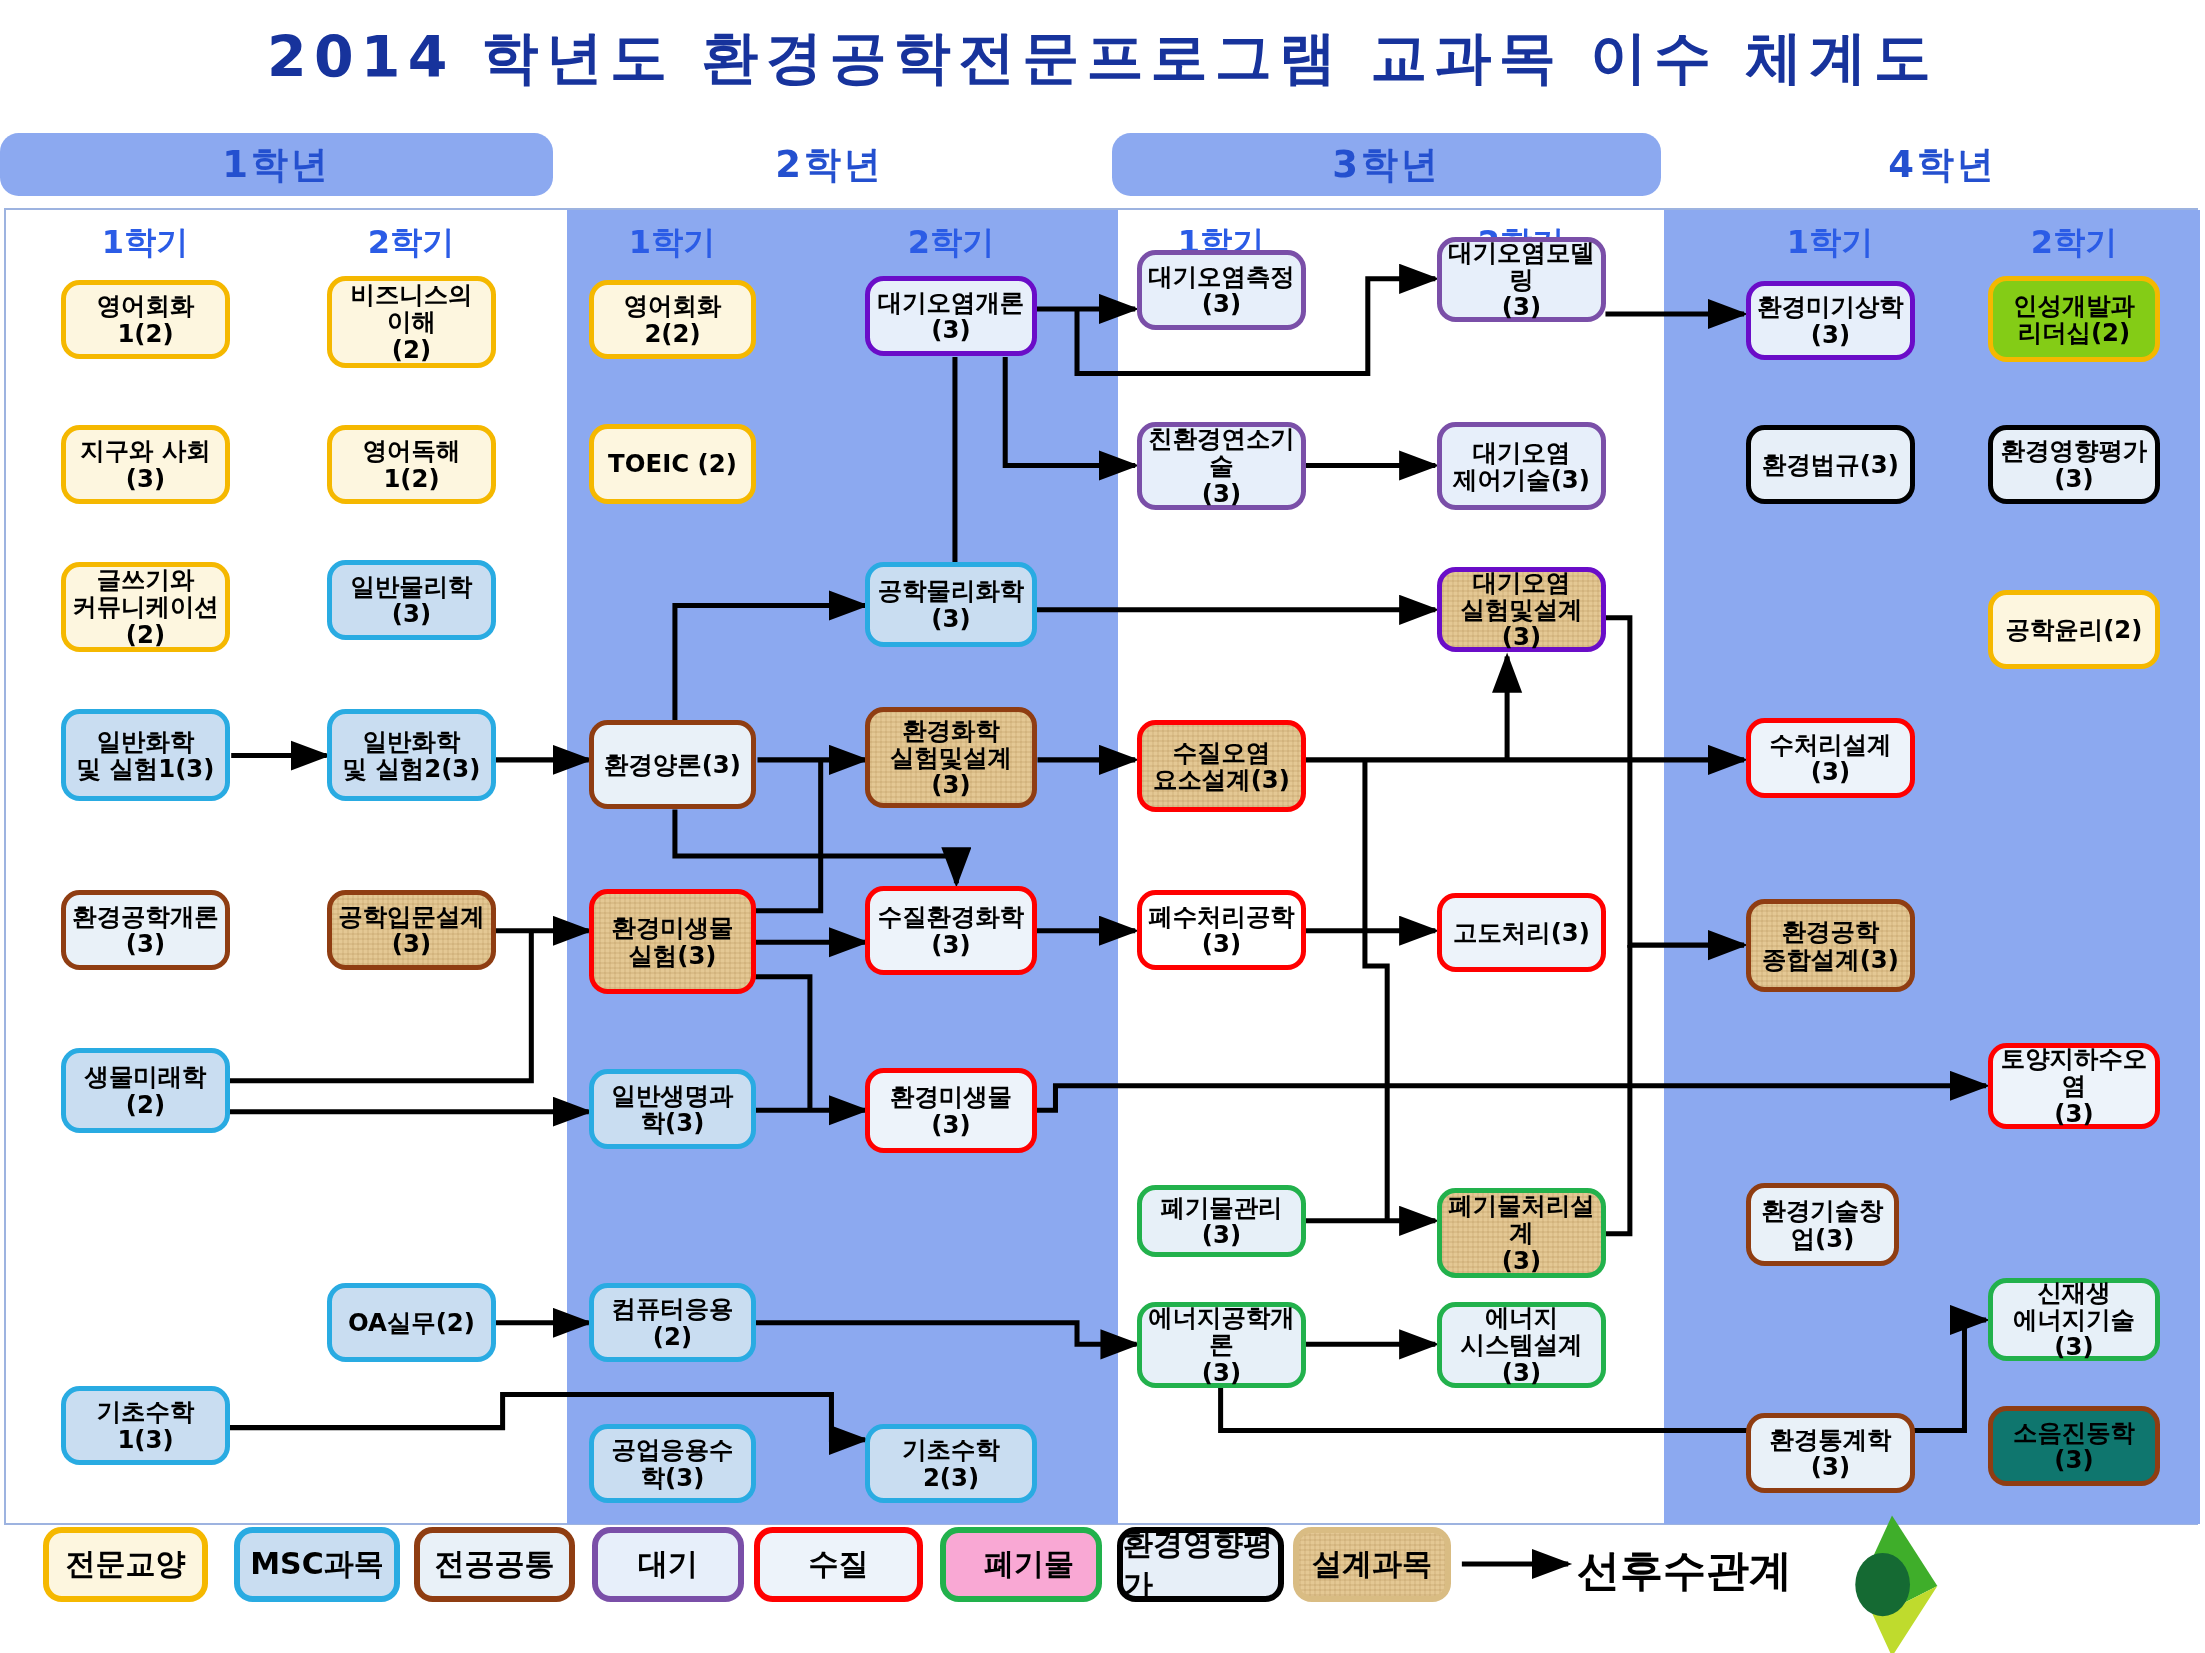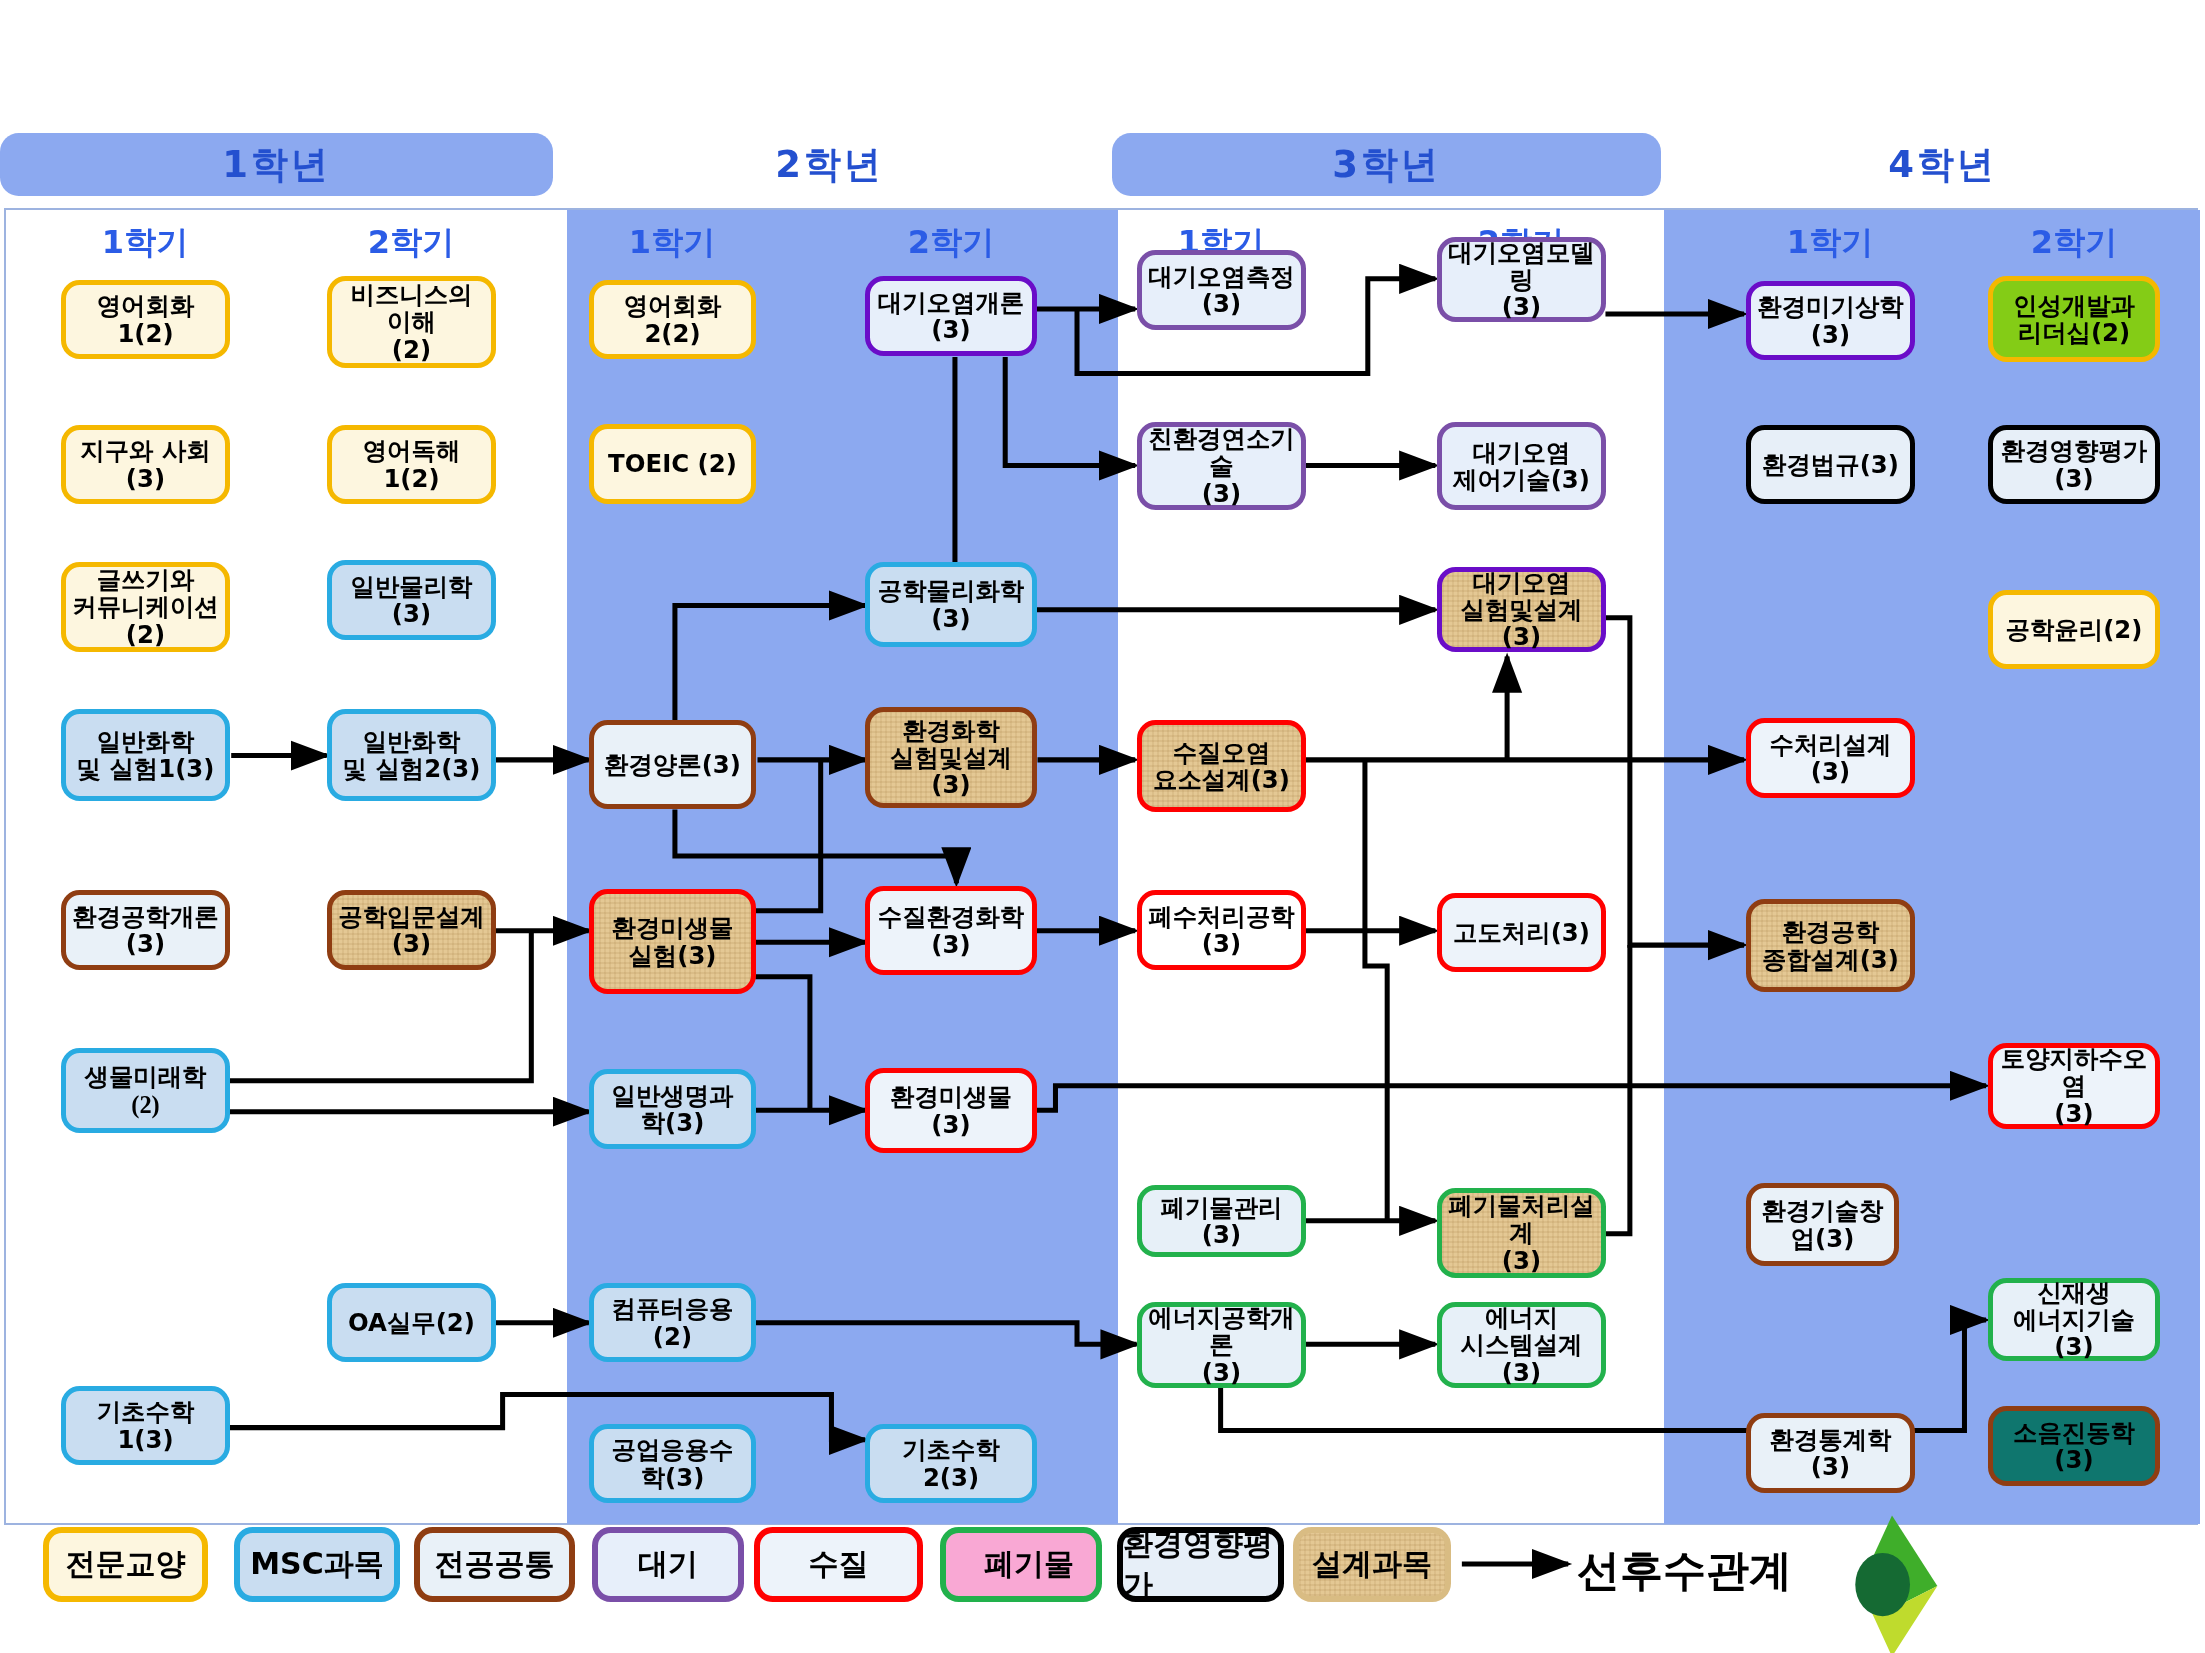--- a/index.html
+++ b/index.html
@@ -30,20 +30,21 @@
   .legend-box{position:absolute;box-sizing:border-box;border-radius:18.7px;
     display:flex;align-items:center;justify-content:center;font-weight:900;font-size:30px;}
   #legend-arrow-label{position:absolute;left:1577px;top:1542px;font-size:43px;font-weight:900;color:#000;}
   #logo-text{position:absolute;left:1943px;top:1550px;font-size:29px;font-weight:900;color:#000;letter-spacing:0.7px;}
   #logo-emblem{position:absolute;left:1838px;top:1514px;}
 </style>
 </head>
 <body>
 
 <div id="stage">
+  <div id="page-title">2014 학년도 환경공학전문프로그램 교과목 이수 체계도</div>
 
   <div id="content-frame"></div>
   <div id="bg-layer">
       <div class="col-bg" style="left: 567px; top: 210px; width: 551px; height: 1314px; background: rgb(140, 169, 240);"></div>
       <div class="col-bg" style="left: 1664px; top: 210px; width: 536px; height: 1314px; background: rgb(140, 169, 240);"></div>
     </div>
   <div id="year-layer">
       <div class="year-banner" style="left: 0px; top: 133px; width: 553px;">
         <span class="year-label">1학년</span>
       </div>
@@ -113,21 +114,21 @@
   </svg>
 
   <div id="course-layer">
       <div class="course" style="left: 61px; top: 280px; width: 169px; height: 79px; border: 5.7px solid rgb(245, 184, 0); background-color: rgb(253, 246, 223);">영어회화1(2)</div>
       <div class="course" style="left: 61px; top: 425px; width: 169px; height: 79px; border: 5.7px solid rgb(245, 184, 0); background-color: rgb(253, 246, 223);">지구와 사회(3)</div>
       <div class="course" style="left: 61px; top: 562px; width: 169px; height: 90px; border: 5.7px solid rgb(245, 184, 0); background-color: rgb(253, 246, 223);">글쓰기와
 커뮤니케이션(2)</div>
       <div class="course" style="left: 61px; top: 709px; width: 169px; height: 92px; border: 5.7px solid rgb(41, 171, 226); background-color: rgb(201, 221, 241);">일반화학
 및 실험1(3)</div>
       <div class="course" style="left: 61px; top: 890px; width: 169px; height: 80px; border: 5.7px solid rgb(143, 61, 18); background-color: rgb(233, 241, 248);">환경공학개론(3)</div>
-      <div class="course" style="left: 61px; top: 1048px; width: 169px; height: 85px; border: 5.7px solid rgb(41, 171, 226); background-color: rgb(201, 221, 241); font-family: Liberation Serif, serif;">생물미래학(2)</div>
+      <div class="course" style="left: 61px; top: 1048px; width: 169px; height: 85px; border: 5.7px solid rgb(41, 171, 226); background-color: rgb(201, 221, 241);">생물미래학(2)</div>
       <div class="course" style="left: 61px; top: 1386px; width: 169px; height: 79px; border: 5.7px solid rgb(41, 171, 226); background-color: rgb(201, 221, 241);">기초수학1(3)</div>
       <div class="course" style="left: 327px; top: 276px; width: 169px; height: 92px; border: 5.7px solid rgb(245, 184, 0); background-color: rgb(253, 246, 223);">비즈니스의 이해
 (2)</div>
       <div class="course" style="left: 327px; top: 425px; width: 169px; height: 79px; border: 5.7px solid rgb(245, 184, 0); background-color: rgb(253, 246, 223);">영어독해1(2)</div>
       <div class="course" style="left: 327px; top: 560px; width: 169px; height: 80px; border: 5.7px solid rgb(41, 171, 226); background-color: rgb(201, 221, 241);">일반물리학(3)</div>
       <div class="course" style="left: 327px; top: 709px; width: 169px; height: 92px; border: 5.7px solid rgb(41, 171, 226); background-color: rgb(201, 221, 241);">일반화학
 및 실험2(3)</div>
       <div class="course design-fill" style="left: 327px; top: 890px; width: 169px; height: 80px; border: 5.7px solid rgb(143, 61, 18); background-color: rgb(228, 200, 148);">공학입문설계(3)</div>
       <div class="course" style="left: 327px; top: 1283px; width: 169px; height: 79px; border: 5.7px solid rgb(41, 171, 226); background-color: rgb(201, 221, 241);">OA실무(2)</div>
       <div class="course" style="left: 589px; top: 280px; width: 167px; height: 79px; border: 5.7px solid rgb(245, 184, 0); background-color: rgb(253, 246, 223);">영어회화2(2)</div>

